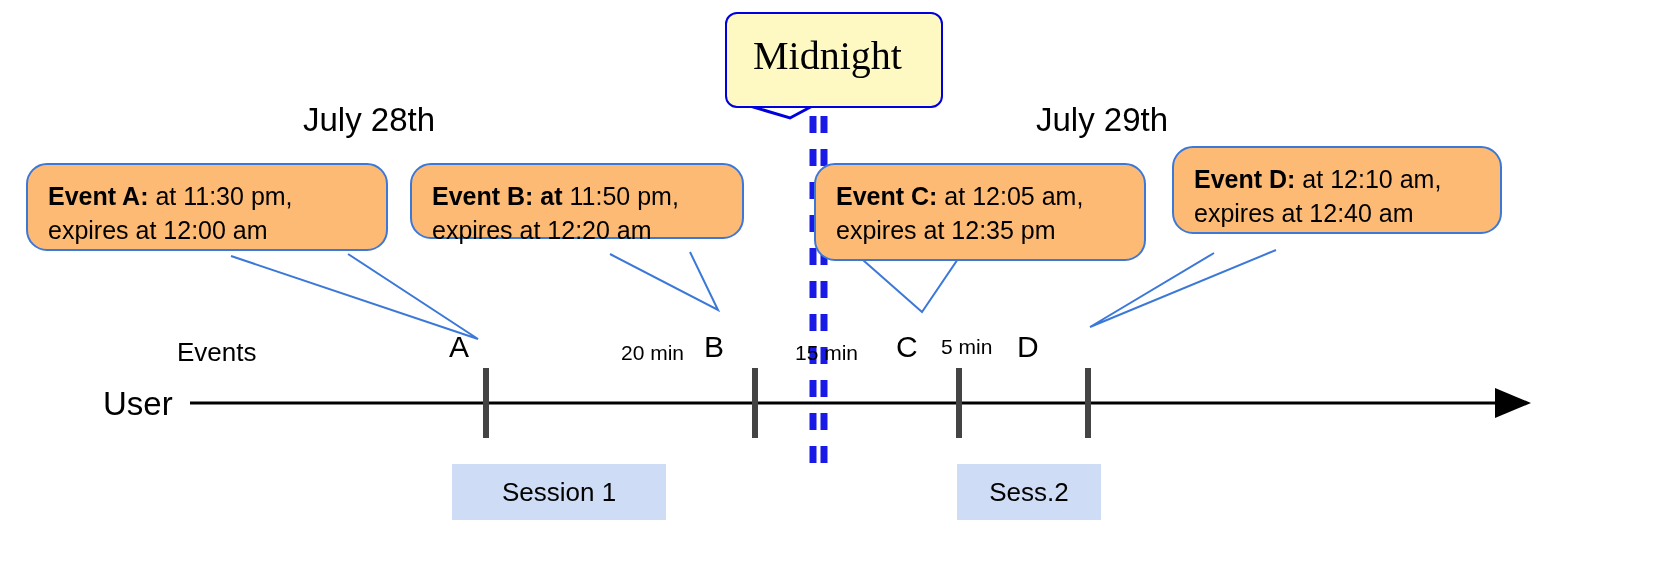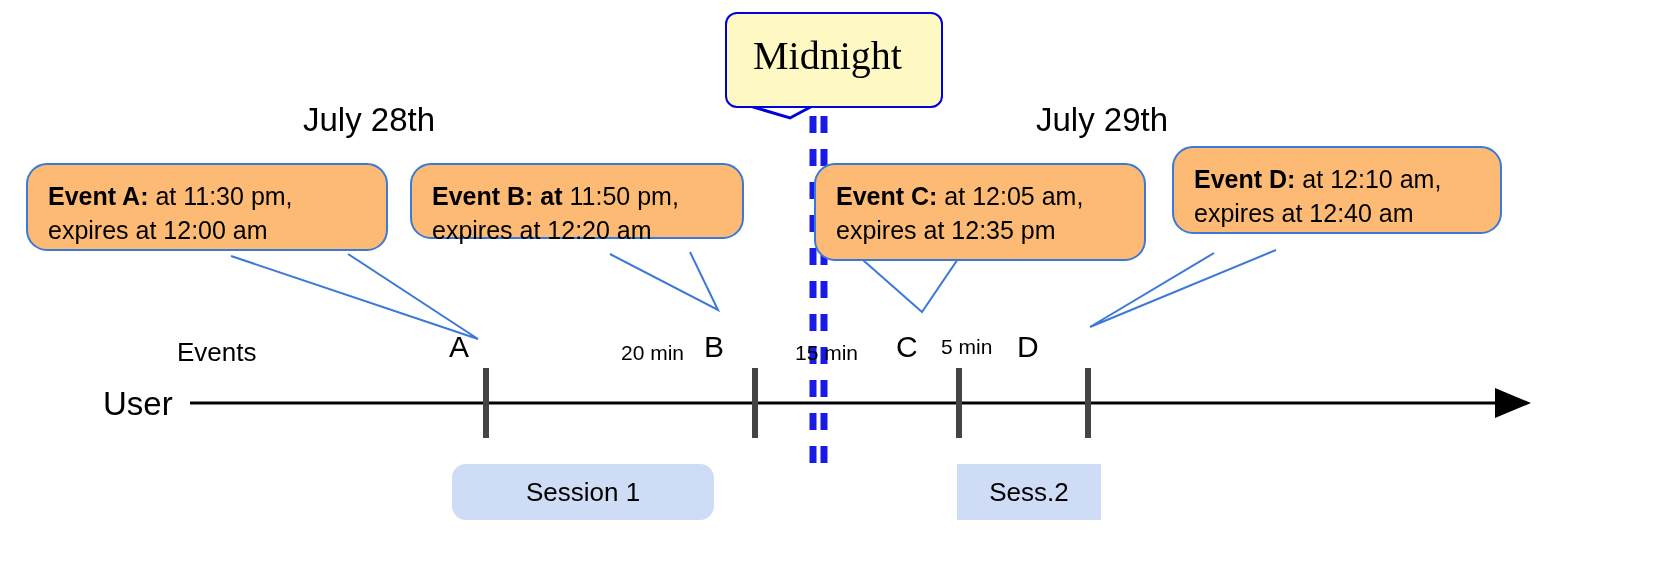--- a/index.html
+++ b/index.html
@@ -172,20 +172,20 @@
 
   <div class="event-letter" style="left:449px; top:330px;">A</div>
   <div class="event-letter" style="left:704px; top:330px;">B</div>
   <div class="event-letter" style="left:896px; top:330px;">C</div>
   <div class="event-letter" style="left:1017px; top:330px;">D</div>
 
   <div class="gap-label" style="left:621px; top:341px;">20 min</div>
   <div class="gap-label" style="left:795px; top:341px;">15 min</div>
   <div class="gap-label" style="left:941px; top:335px;">5 min</div>
 
-  <div class="session-box" style="left:452px; top:464px; width:262px; height:56px;border-radius:14px;">
+  <div class="session-box" style="left:452px; top:464px; width:214px; height:56px;">
     <span>Session 1</span>
   </div>
   <div class="session-box" style="left:957px; top:464px; width:144px; height:56px;">
     <span>Sess.2</span>
   </div>
 
 </div>
 
 </body></html>

